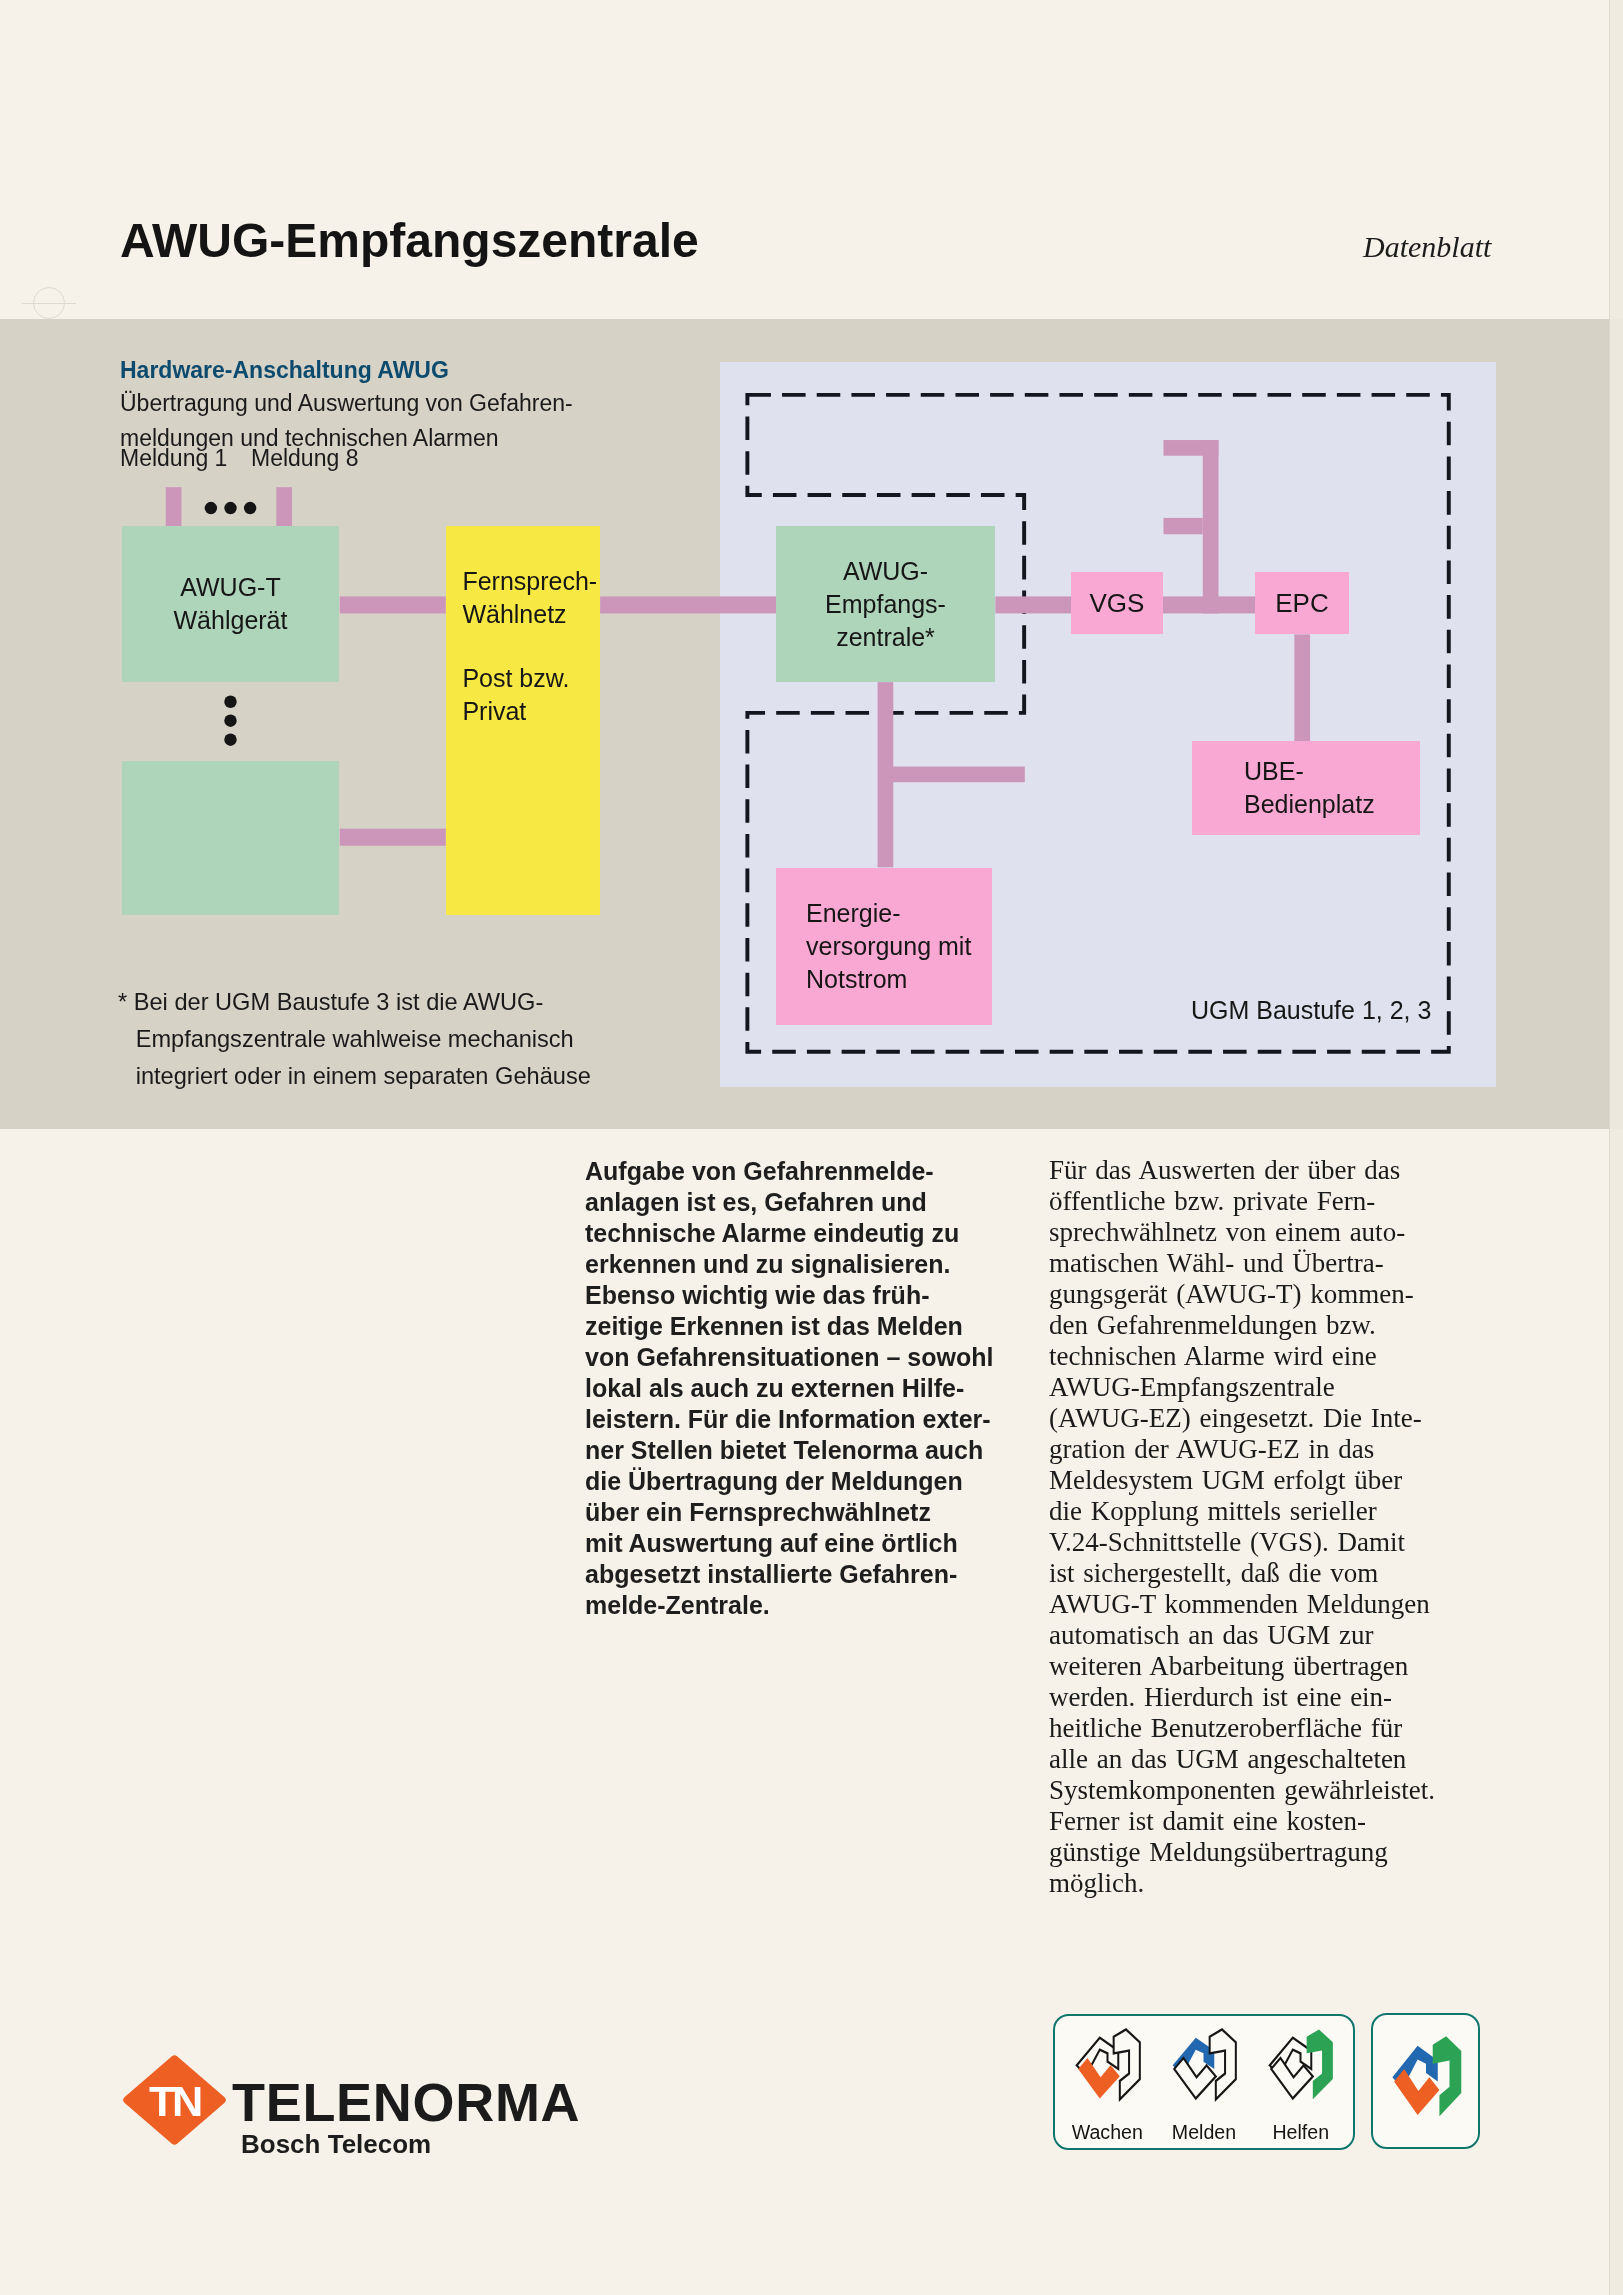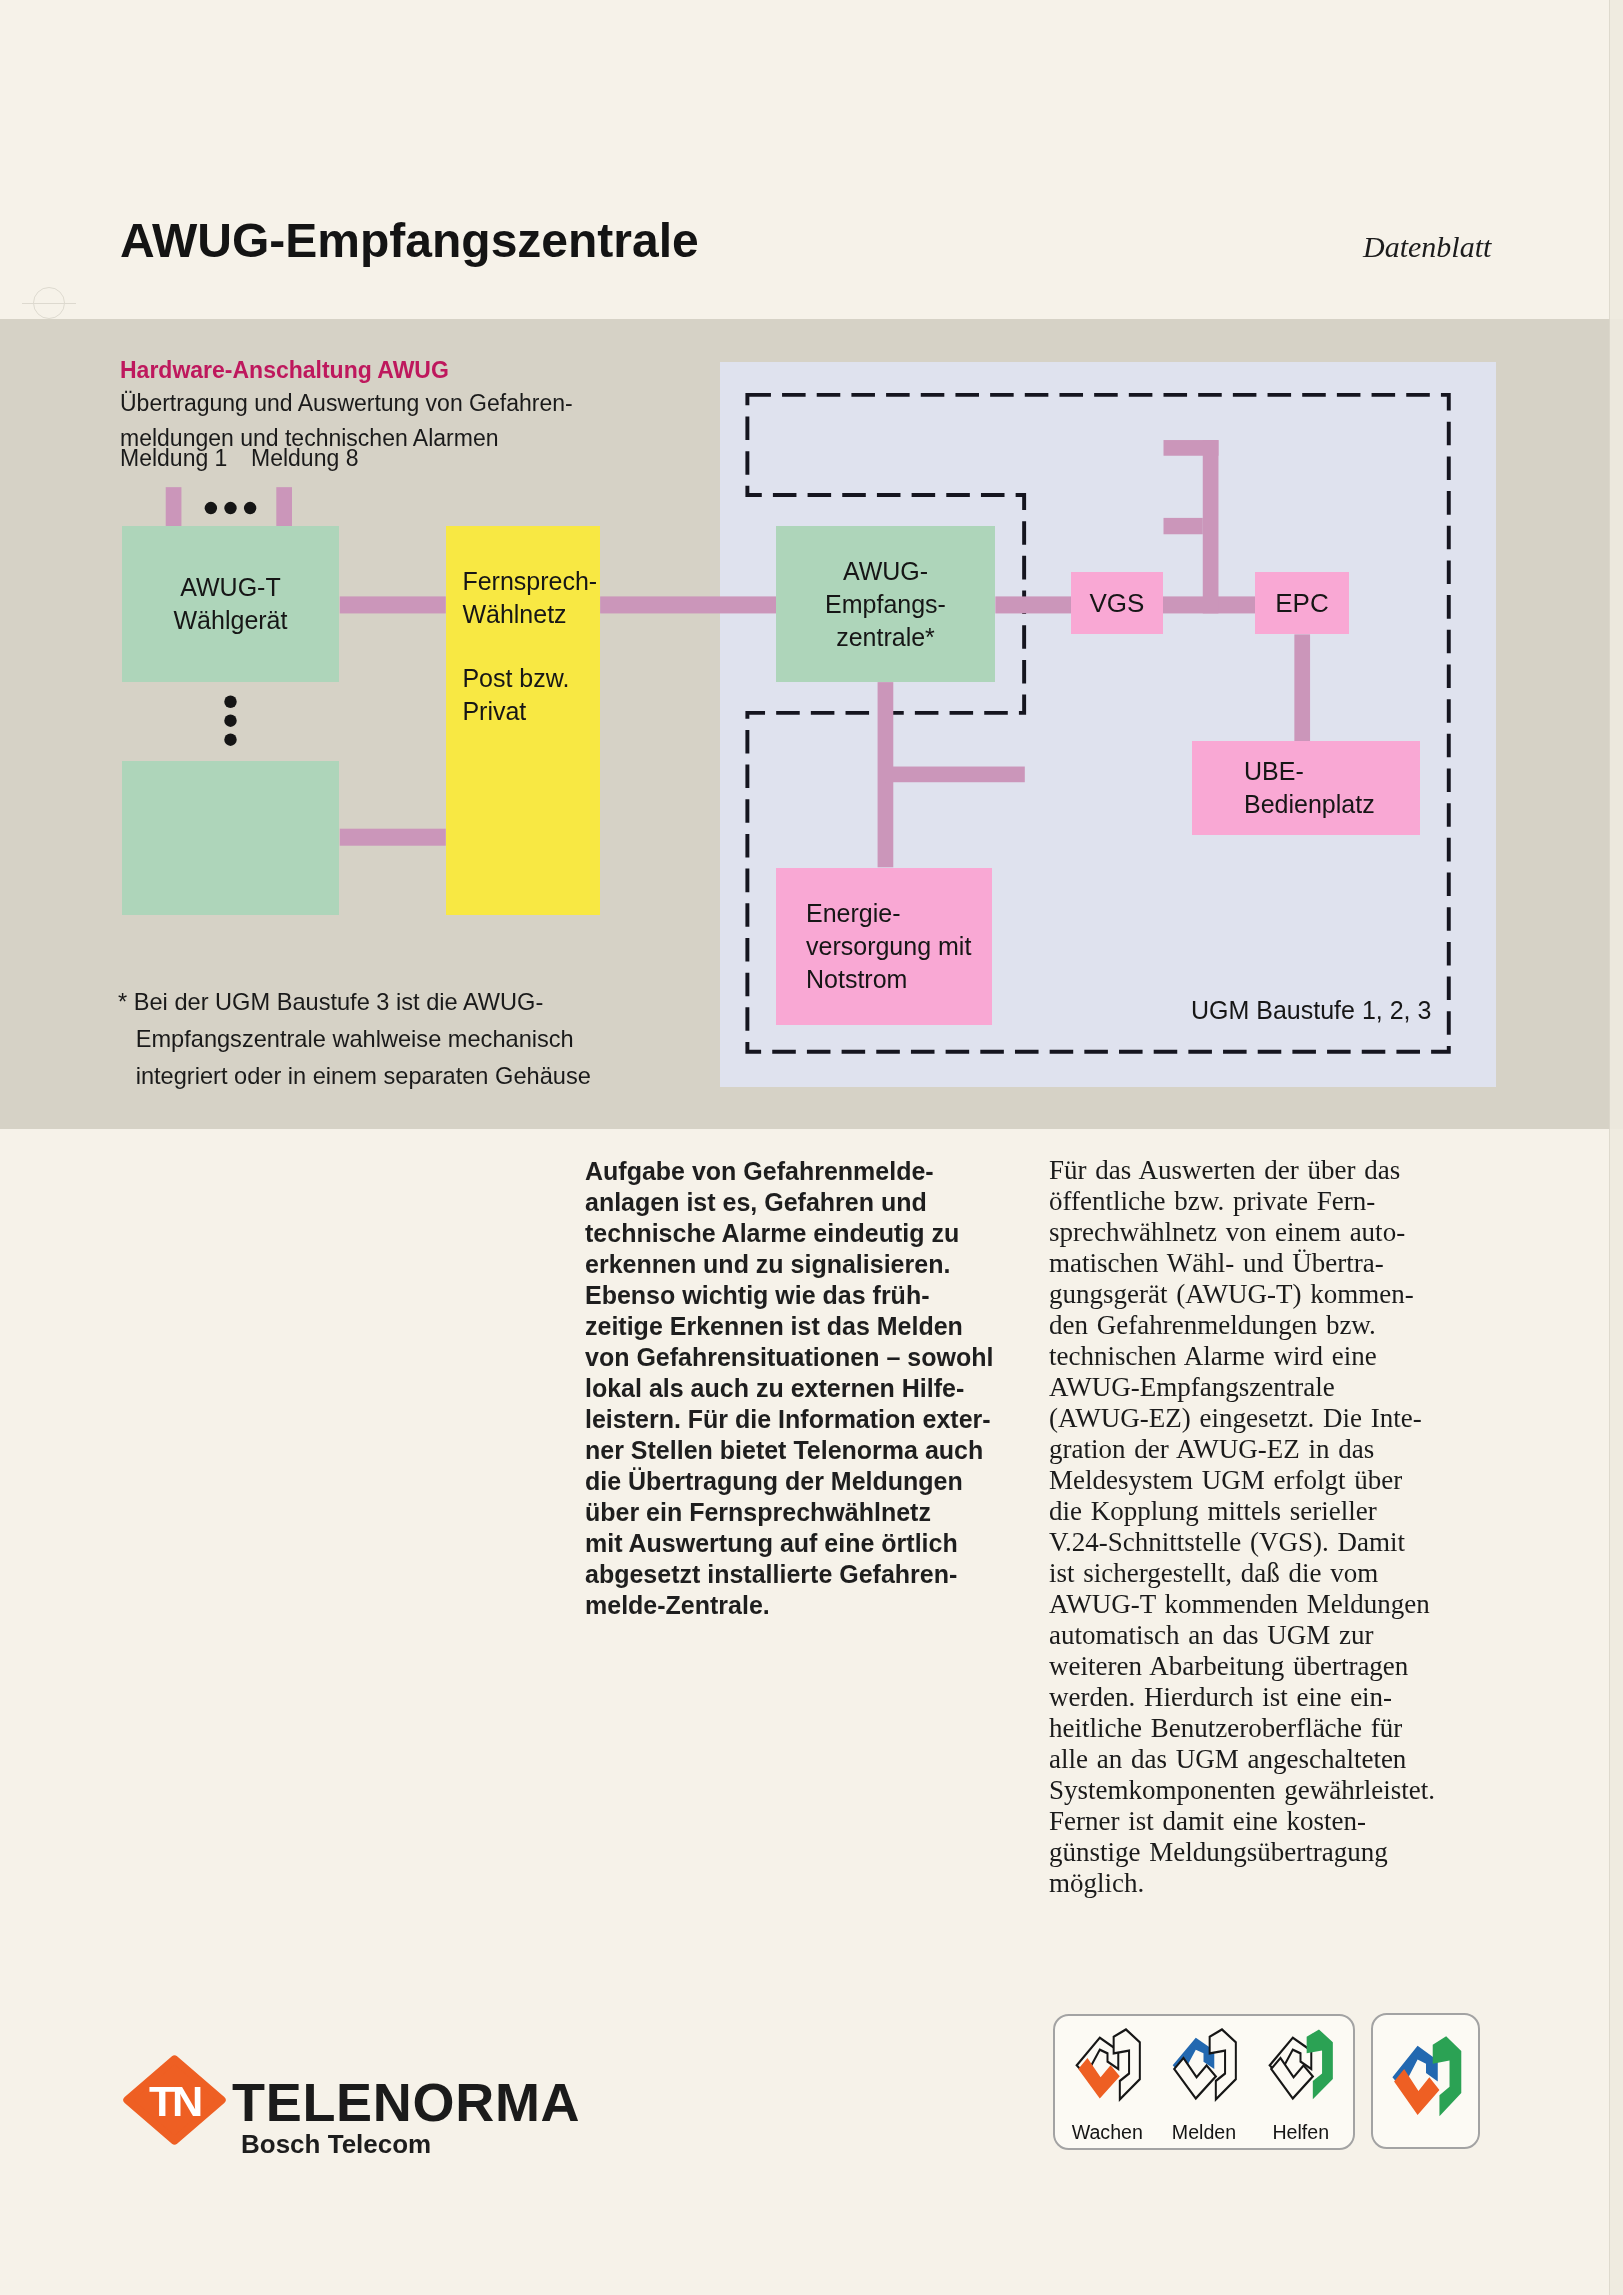--- a/index.html
+++ b/index.html
@@ -55,21 +55,21 @@
   .box-awug-t{left:122px;top:207px;width:217px;height:156px;text-align:center;}
   .box-green2{left:122px;top:442px;width:217px;height:154px;}
   .box-yellow{left:446px;top:207px;width:154px;height:389px;padding:39px 0 0 16.4px;}
   .yellow-gap{margin-top:31px;}
   .box-ez{left:776px;top:207px;width:219px;height:156px;text-align:center;}
   .box-vgs{left:1071px;top:253px;width:92px;height:62px;font-size:26px;}
   .box-epc{left:1255px;top:253px;width:94px;height:62px;font-size:26px;}
   .box-ube{left:1192px;top:422px;width:228px;height:94px;padding-left:52px;}
   .box-energie{left:776px;top:549px;width:216px;height:157px;padding-left:30px;}
 
-  .diag-heading{left:120px;top:38px;font-size:23px;font-weight:bold;color:#be185d;white-space:nowrap;}
+  .diag-heading{left:120px;top:38px;font-size:23px;font-weight:bold;color:#0c4a6e;white-space:nowrap;}
   .diag-sub{left:120px;top:67px;font-size:23px;line-height:35px;color:#1a1a1a;}
   .meldung-row{left:120px;top:126px;font-size:23px;color:#1a1a1a;white-space:nowrap;}
   .meldung-row span{margin-right:23.6px;}
   .ugm-caption{left:1191px;top:677px;font-size:25px;color:#161616;white-space:nowrap;}
   .footnote{left:118px;top:665px;font-size:23.6px;line-height:37px;color:#1a1a1a;}
   .fn-line{white-space:nowrap;}
   .fn-line.indent{padding-left:17.7px;}
 
   
   .col1{left:585px;top:1156px;font-size:25px;font-weight:bold;line-height:31px;color:#1e1e1e;}
@@ -79,21 +79,21 @@
     color:#1b1b1b;word-spacing:2px;
   }
   .col1 div,.col2 div{white-space:nowrap;}
 
   
   .tn-logo{left:122px;top:2054px;}
   .brand{left:232px;top:2071px;font-size:54px;font-weight:bold;letter-spacing:0.7px;color:#1b1b1b;white-space:nowrap;}
   .brand-sub{left:241px;top:2129px;font-size:26px;font-weight:bold;color:#1d1d1d;white-space:nowrap;}
 
   .badge{
-    box-sizing:border-box;background:#fcfaf4;border:2px solid #a3a3a3;border-radius:15.7px;
+    box-sizing:border-box;background:#fcfaf4;border:2px solid #0f766e;border-radius:15.7px;
   }
   .badge-big{left:1053px;top:2014px;width:302px;height:136px;display:flex;padding:6.5px 3.9px 5.2px 3.9px;}
   .badge-small{left:1371px;top:2013px;width:109px;height:136px;display:flex;align-items:center;justify-content:center;}
   .badge-cell{flex:1;display:flex;flex-direction:column;align-items:center;justify-content:space-between;}
   .badge-label{font-size:19.6px;color:#141414;line-height:22px;white-space:nowrap;}
   .emblem{width:77px;height:92px;}
   .badge-small .emblem{width:84px;height:105px;}
   .p-outline{fill:#fcfaf4;stroke:#161616;stroke-width:2.6;}
   .p-orange{fill:#ee5f23;stroke:none;}
   .p-blue{fill:#2268b0;stroke:none;}

